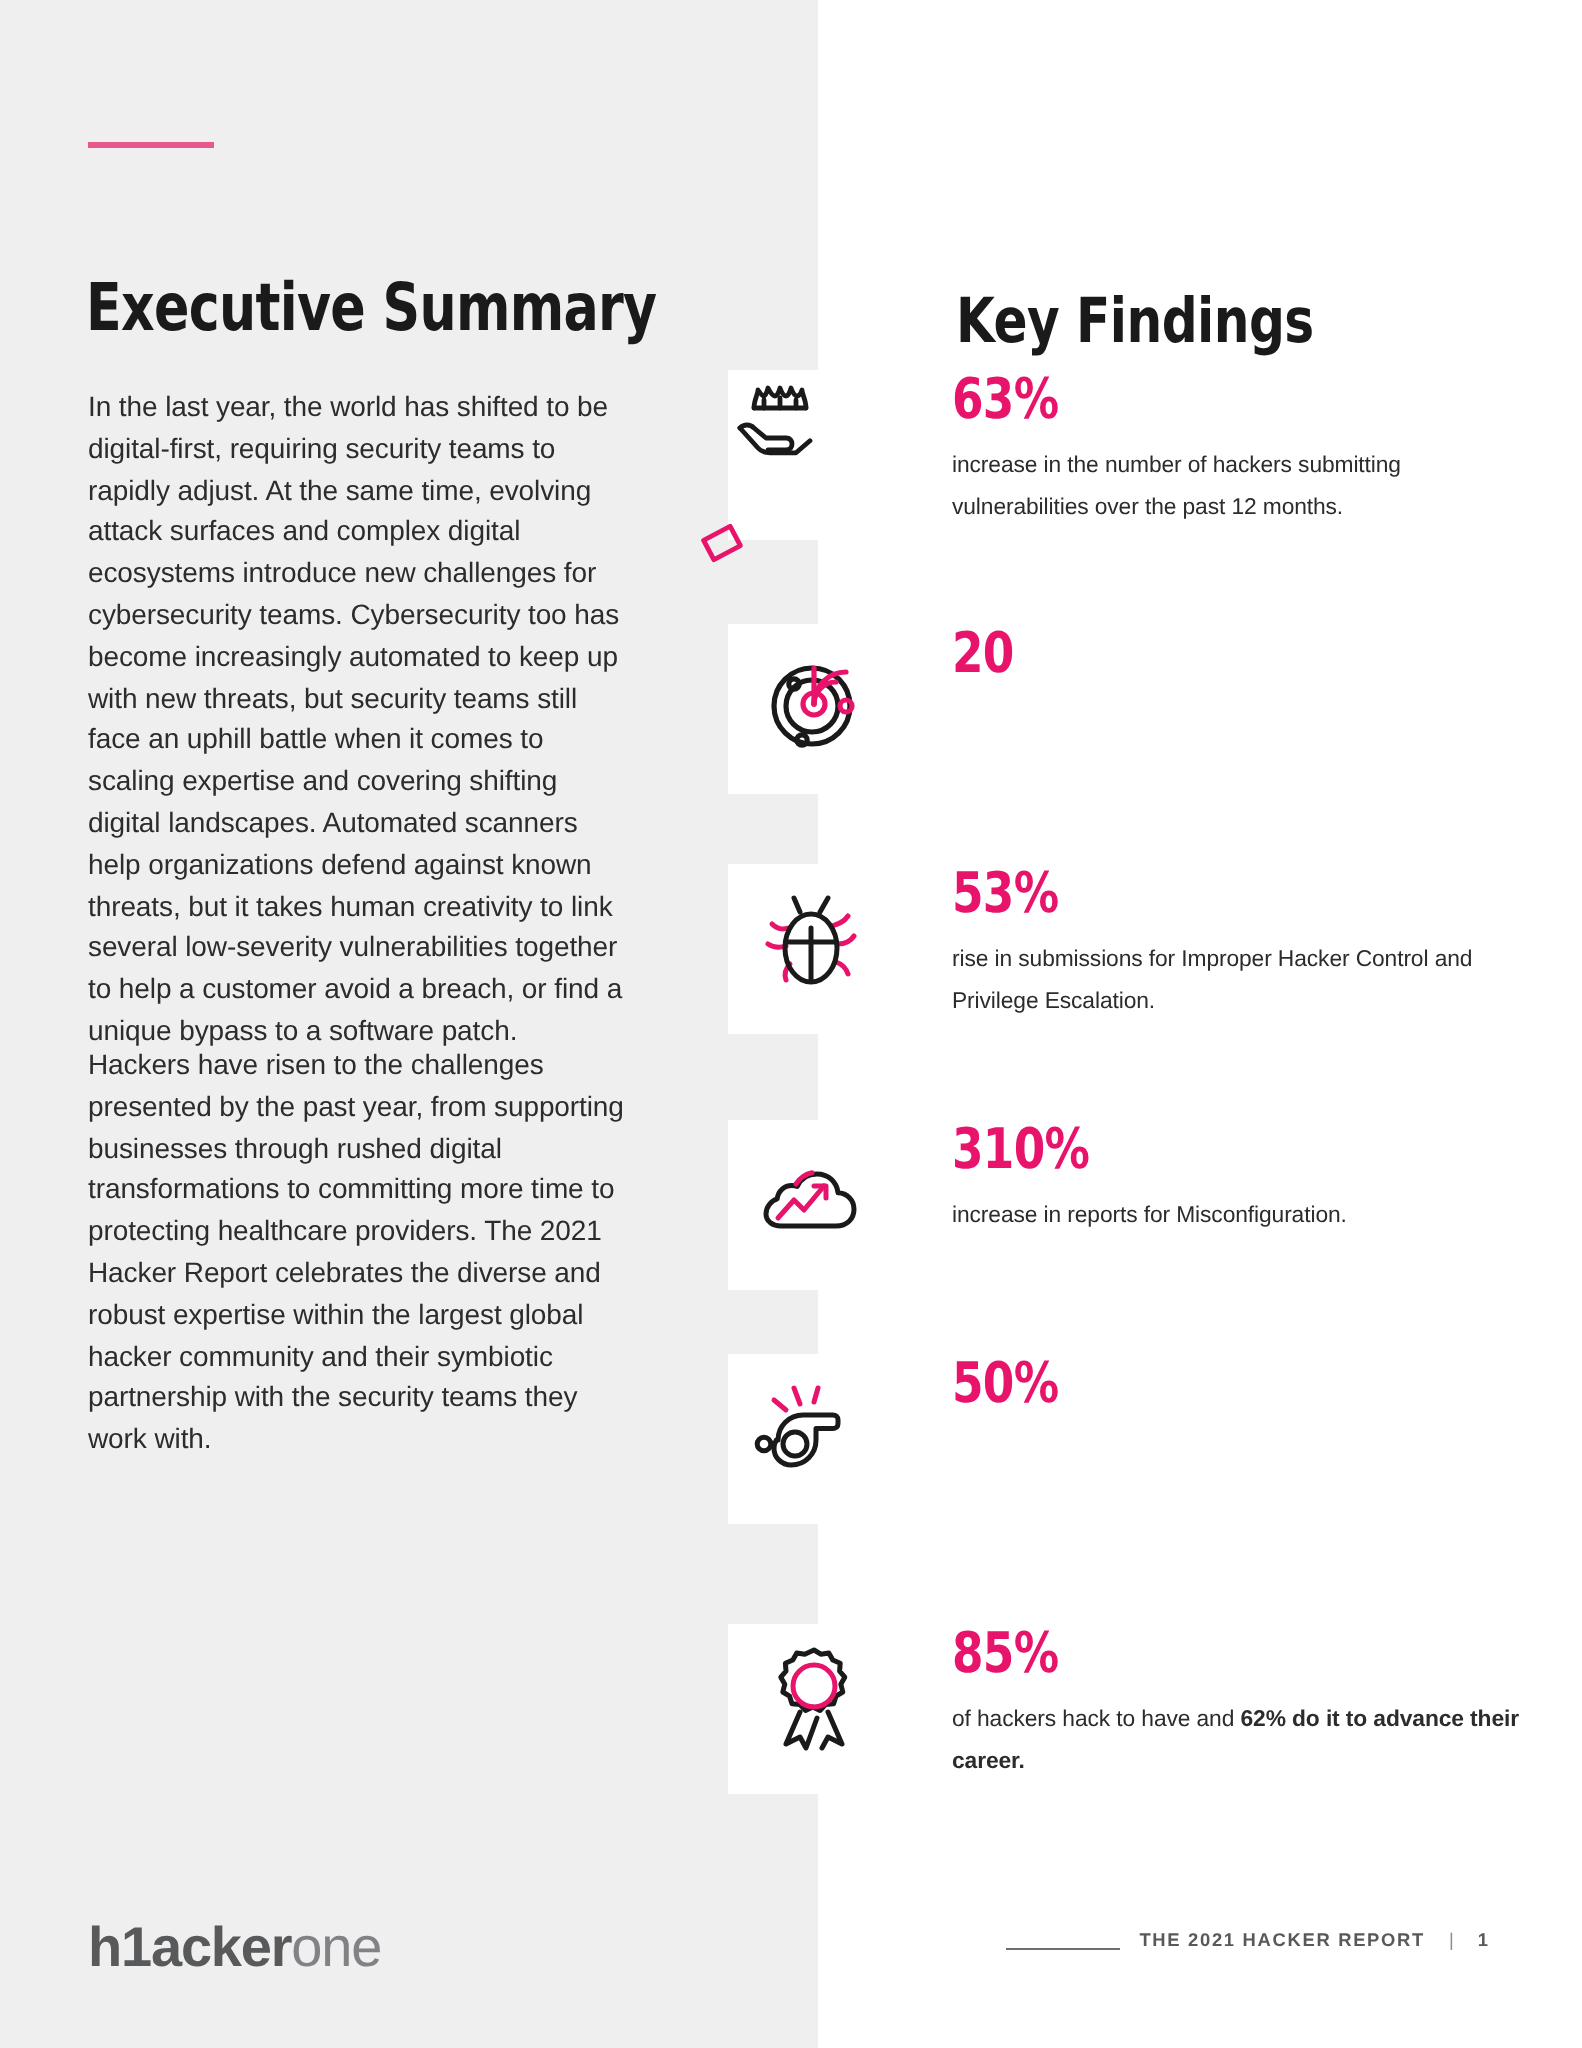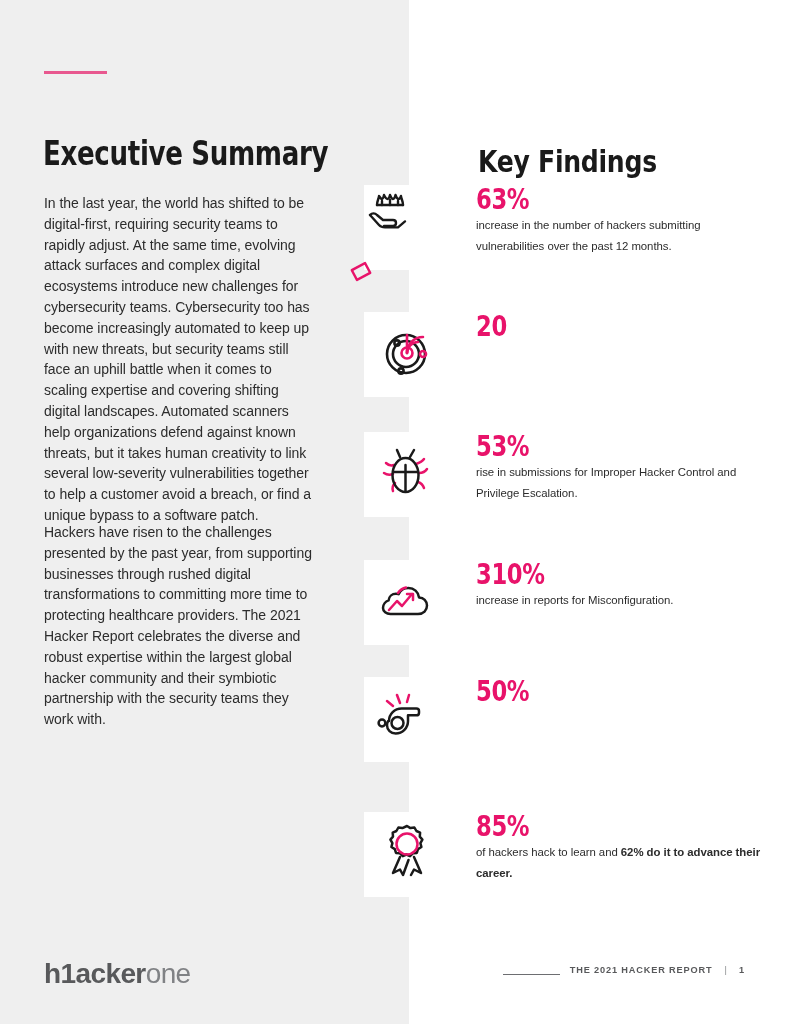--- a/index.html
+++ b/index.html
@@ -102,20 +102,21 @@
     font-weight: 700;
     font-size: 28px;
     line-height: 30px;
     color: #e8136a;
     letter-spacing: -0.4px;
     transform: scaleX(0.9);
     transform-origin: left center;
     white-space: nowrap;
   }
   .stat-desc {
+    margin-top: 8px;
     font-size: 11.4px;
     line-height: 21px;
     color: #2c2c2c;
     letter-spacing: -0.05px;
   }
   .stat-desc b { font-weight: 700; }
 
   
   #logo {
     position: absolute;
@@ -289,21 +290,21 @@
       <svg width="56" height="64" viewBox="0 0 56 64" fill="none" stroke-width="2.5" stroke-linecap="round" stroke-linejoin="round">
         <path d="M28 5l3.4 2.1 4-.6 2 3.5 3.7 1.6-.3 4 2.6 3-2 3.5 1 3.9-3.4 2.1-1.2 3.8-4 .4-2.8 2.9-3.6-1.7-3.6 1.7-2.8-2.9-4-.4-1.2-3.8-3.4-2.1 1-3.9-2-3.5 2.6-3-.3-4 3.7-1.6 2-3.5 4 .6z" stroke="#1a1a1a"></path>
         <circle cx="28" cy="23" r="10.5" stroke="#e8136a"></circle>
         <path d="M21 36l-7 16 7-3.5 3 5.5 5.5-15" stroke="#1a1a1a"></path>
         <path d="M35 36l7 16-7-3.5-3 5.5" stroke="#1a1a1a"></path>
       </svg>
     </span>
   </div>
   <div class="finding-text">
     <div class="stat-number">85%</div>
-    <div class="stat-desc"><span>of hackers hack to learn and </span><b>62% do it to advance their career.</b></div>
+    <div class="stat-desc"><span>of hackers hack to have and </span><b>62% do it to advance their career.</b></div>
   </div>
 </div>
 
 <div id="logo"><span class="lg-bold">h1acker</span><span class="lg-light">one</span></div>
 
 <div id="footer-right">
   <span id="footer-rule"></span>
   <span id="footer-label">THE 2021 HACKER REPORT</span>
   <span id="footer-sep">|</span>
   <span id="footer-page">1</span>

